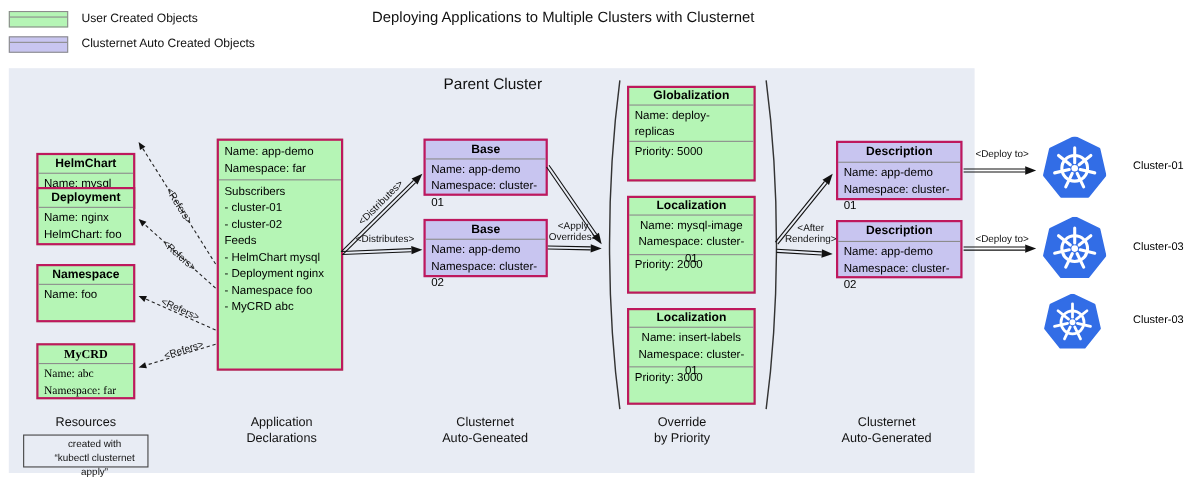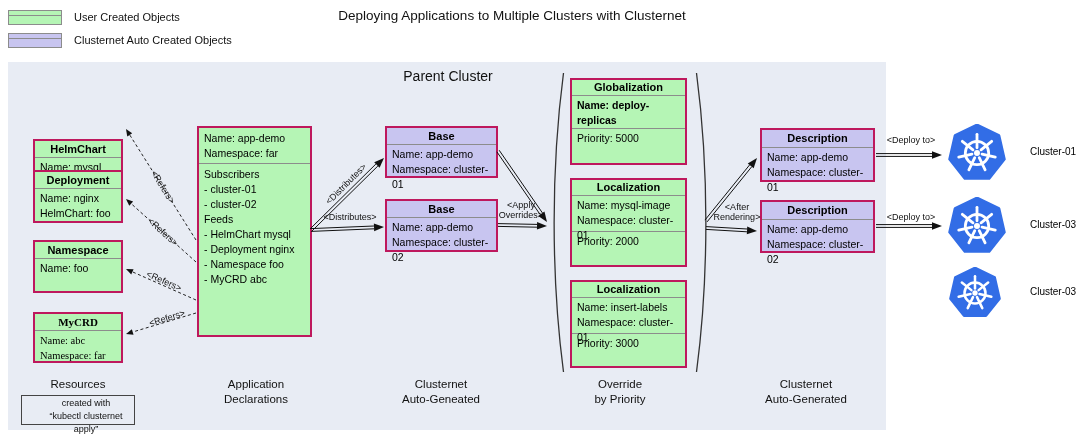--- a/index.html
+++ b/index.html
@@ -33,22 +33,22 @@
   #subscription .meta { border-bottom: 1px solid #8c8c8c; height: 36px; padding-top: 3px; }
   #subscription .list { padding-top: 3px; }
 
   #base1 { left: 385px; top: 126px; width: 113px; height: 52px; }
   #base2 { left: 385px; top: 199px; width: 113px; height: 53px; }
 
   #glob { left: 570px; top: 78px;  width: 117px; height: 87px; }
   #loc1 { left: 570px; top: 178px; width: 117px; height: 89px; }
   #loc2 { left: 570px; top: 280px; width: 117px; height: 88px; }
   #glob .hd, #loc1 .hd, #loc2 .hd { height: 16px; }
-  #glob .sec { height: 33px; font-weight: bold; }
-  #loc1 .sec, #loc2 .sec { height: 36px; }
+  #glob .sec { height: 33px; }
+  #loc1 .sec, #loc2 .sec { height: 36px; text-align: center; }
 
   #desc1 { left: 760px; top: 128px; width: 115px; height: 54px; }
   #desc2 { left: 760px; top: 200px; width: 115px; height: 53px; }
   #desc1 .hd, #desc2 .hd { height: 18px; }
 
   .alabel { position: absolute; font-size: 9px; white-space: pre-line; text-align: center; line-height: 10px; color: #111; }
   .col-label { position: absolute; top: 377px; width: 120px; text-align: center; font-size: 11.5px; line-height: 15px;
                white-space: pre-line; color: #111; }
   .note { position: absolute; left: 21px; top: 395px; width: 114px; height: 30px; border: 1px solid #444;
           font-size: 9px; line-height: 13px; text-align: center; white-space: pre-line; padding-top: 1px; color: #111; padding-left: 16px; }

